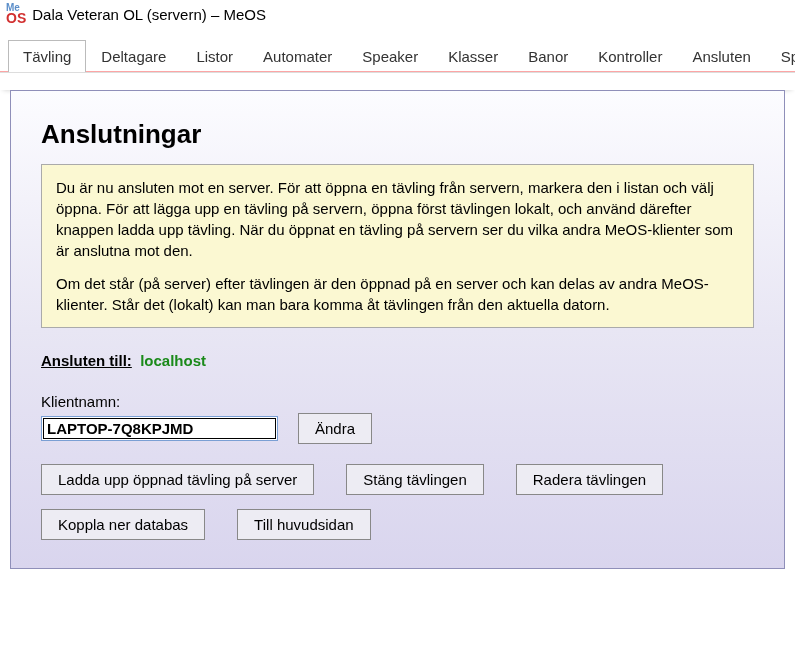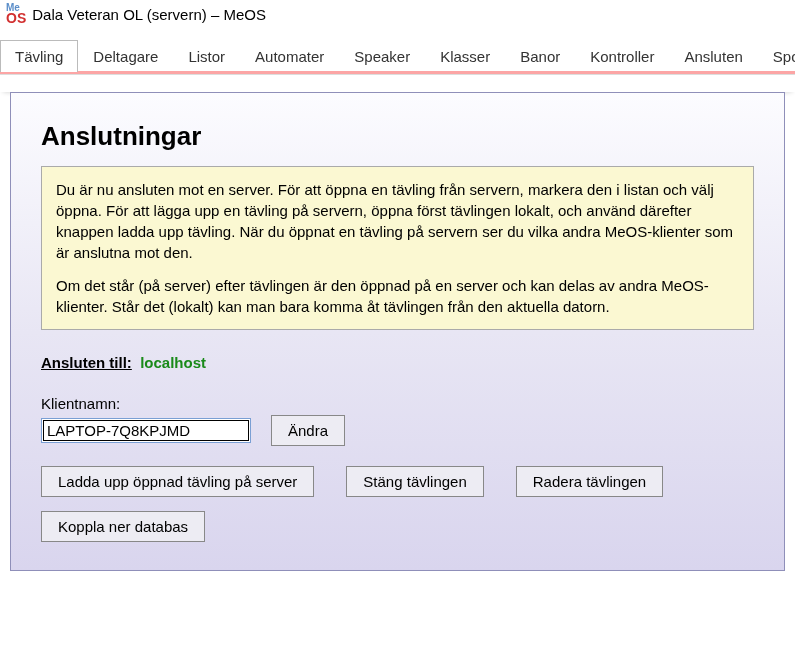--- a/index.html
+++ b/index.html
@@ -33,22 +33,22 @@
   .logo .os {
     color: #d23030;
     font-size: 14px;
     font-weight: bold;
     display: block;
     line-height: 13px;
   }
   .tabbar {
     display: flex;
     margin-top: 10px;
-    border-bottom: 3px solid #fca5a5;
-    padding-left: 0;
+    border-bottom: 1px solid #fca5a5;
+    padding-left: 8px;
   }
   .tab {
     padding: 7px 14px;
     border: 1px solid transparent;
     border-bottom: none;
     cursor: pointer;
     font-size: 15px;
     color: #333;
     position: relative;
     top: 1px;
@@ -85,25 +85,26 @@
   .infobox p { margin: 0 0 12px 0; }
   .infobox p:last-child { margin-bottom: 0; }
   .row { margin-top: 24px; font-size: 15px; }
   .label-bold { font-weight: bold; text-decoration: underline; }
   .greenval { color: #1a8a1a; font-weight: bold; }
   .fieldlabel { font-size: 15px; margin-bottom: 3px; }
   .clientrow { display: flex; align-items: center; gap: 20px; }
   input[type="text"] {
     font-size: 15px;
     padding: 3px 5px;
-    width: 210px;
+    width: 237px;
     border: 1px solid #7a9fd4;
     outline: 1px solid #000;
     outline-offset: -3px;
     background: #fff;
+    font-weight: bold;
   }
   .btn {
     background: #edecf3;
     border: 1px solid #888;
     padding: 6px 16px;
     font-size: 15px;
     cursor: pointer;
     font-family: inherit;
   }
   .buttonrow {
@@ -162,14 +163,15 @@
 
 
   <div class="buttonrow">
     <button class="btn">Ladda upp öppnad tävling på server</button>
     <button class="btn">Stäng tävlingen</button>
     <button class="btn">Radera tävlingen</button>
   </div>
 
   <div class="buttonrow" style="margin-top:14px">
     <button class="btn">Koppla ner databas</button>
+    <button class="btn">Till huvudsidan</button>
   </div>
 </div>
 
 </body></html>

